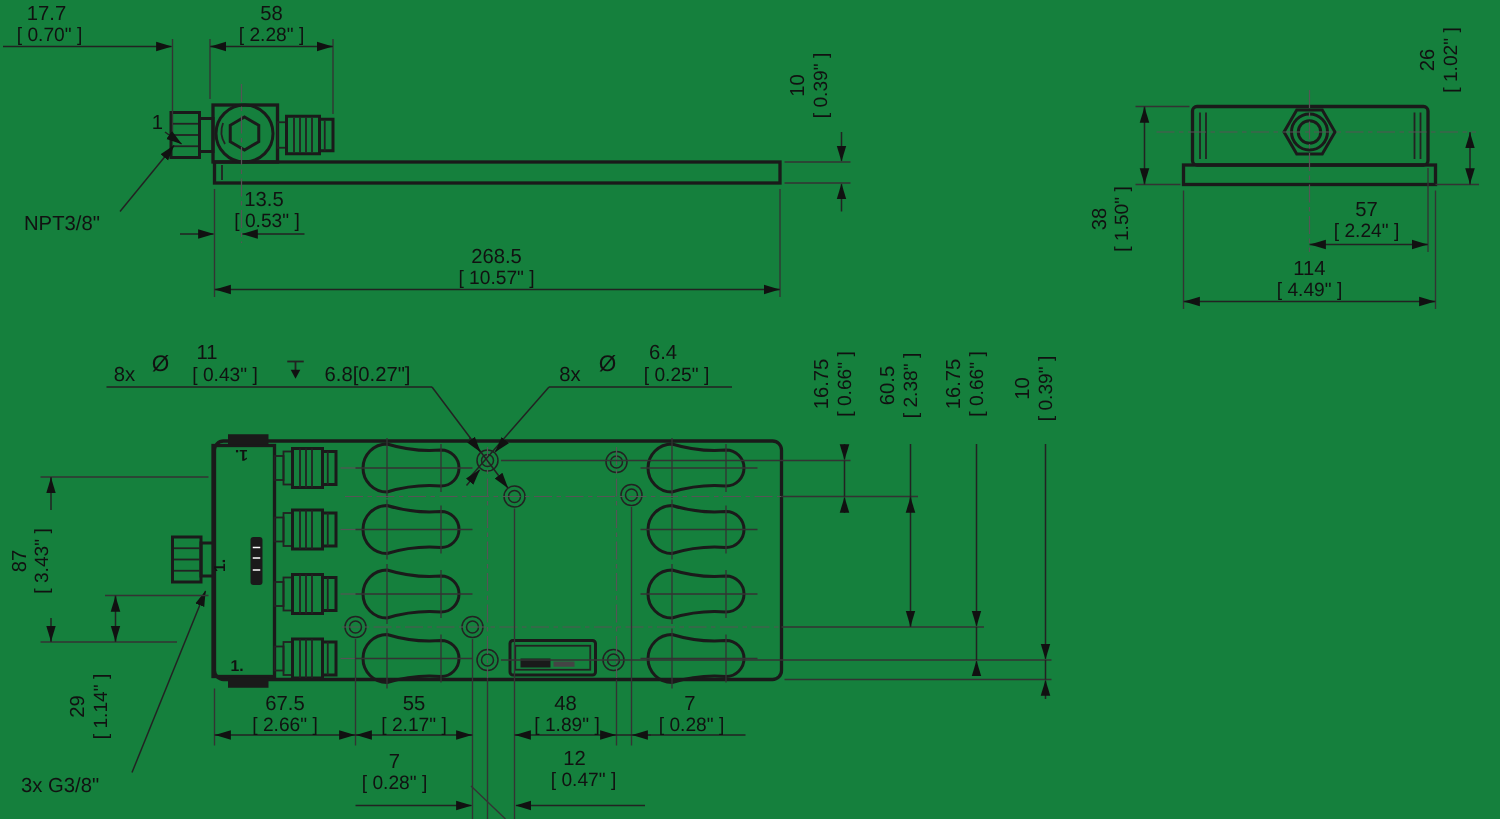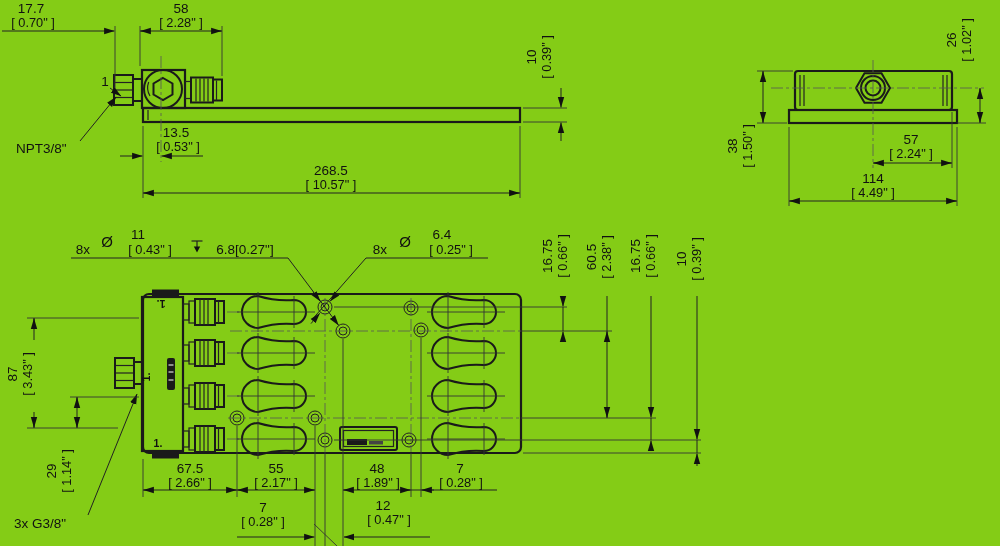--- a/index.html
+++ b/index.html
@@ -1,16 +1,16 @@
 <!DOCTYPE html>
 <html><head>
 <meta charset="utf-8">
 <style>
   html,body{margin:0;padding:0;background:#fff;}
-  .wrap{width:1000px;height:546px;background:#84cc16;position:relative;overflow:hidden;}
+  .wrap{width:1000px;height:546px;background:#15803d;position:relative;overflow:hidden;}
   svg{display:block;}
   .ol{fill:none;stroke:#1a1a1a;stroke-width:2;}
   .ol2{fill:none;stroke:#1a1a1a;stroke-width:2.2;}
   .md{fill:none;stroke:#222;stroke-width:1.2;}
   .dim{fill:none;stroke:#222;stroke-width:1;}
   .thin{fill:none;stroke:#333;stroke-width:0.9;}
   .cl{fill:none;stroke:#555;stroke-width:0.8;stroke-dasharray:12 3 3 3;}
   .txt{font:13.5px "Liberation Sans",sans-serif;fill:#111;text-anchor:middle;}
   .txtb{font:12.8px "Liberation Sans",sans-serif;fill:#111;text-anchor:middle;}
   .txtl{font:13.5px "Liberation Sans",sans-serif;fill:#111;text-anchor:start;}

